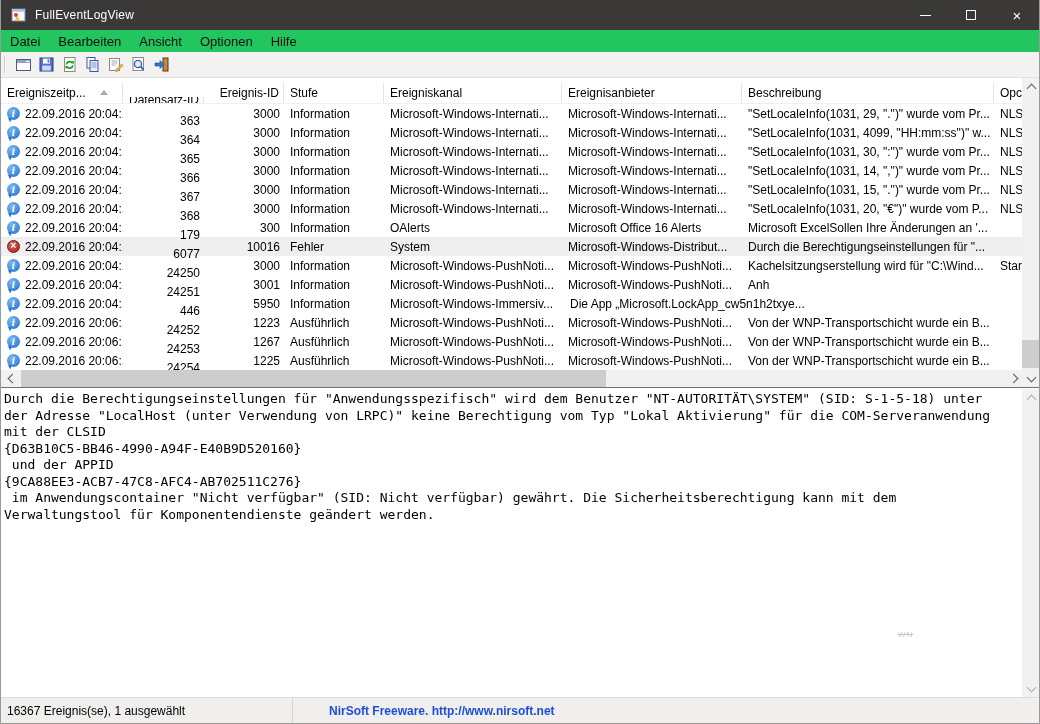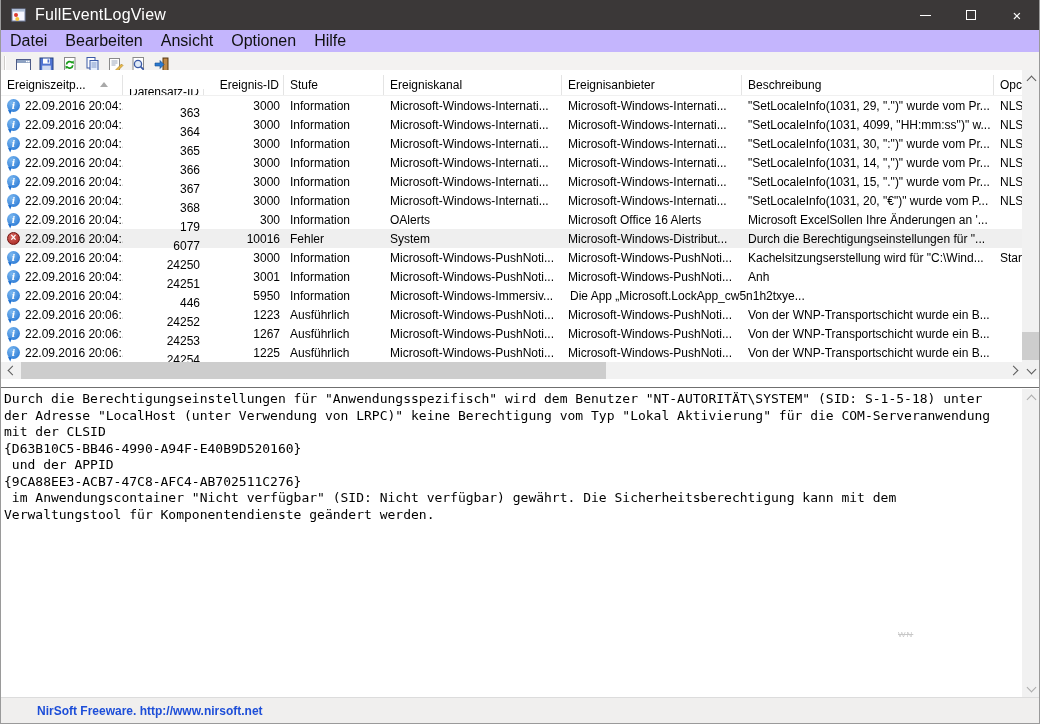--- a/index.html
+++ b/index.html
@@ -6,39 +6,39 @@
   html,body { background:#cfcfcf; }
   .window{
     position:relative; width:1040px; height:724px; background:#fff;
     font-family:"Liberation Sans", sans-serif; overflow:hidden;
     border:1px solid #9a9a9a; border-top:none;
   }
   
   .titlebar{ position:absolute; top:0; left:-1px; width:1040px; height:30px;
     background:#3b3838; color:#fff; display:flex; align-items:center; }
   .app-icon{ width:16px; height:16px; margin-left:11px; flex:0 0 auto; }
-  .title-text{ margin-left:8px; font-size:16px; letter-spacing:.2px; }
+  .title-text{ margin-left:8px; font-size:12px; letter-spacing:.2px; }
   .caption-btns{ margin-left:auto; display:flex; height:100%; }
   .cap-btn{ width:46px; height:100%; display:flex; align-items:center; justify-content:center; }
   .glyph-min{ width:11px; height:1px; background:#fff; }
   .glyph-max{ width:10px; height:10px; border:1px solid #fff; }
   .glyph-close{ font-size:15px; line-height:1; color:#fff; font-weight:400; }
   
   .menubar{ position:absolute; top:30px; left:0; width:100%; height:22px;
-    background:#c4b5fd; display:flex; align-items:flex-start; font-size:16px; color:#101010; }
+    background:#22c55e; display:flex; align-items:flex-start; font-size:13px; color:#101010; }
   .menu-item{ padding:0 9px; height:100%; display:flex; align-items:center; }
   .menu-item:first-child{ padding-left:9px; }
   
   .toolbar{ position:absolute; top:52px; left:0; width:100%; height:26px;
     background:#f3f2f1; border-bottom:1px solid #e3e1de; display:flex; align-items:center; }
   .grip{ width:2px; height:18px; border-left:1px solid #cfcdca; border-right:1px solid #ffffff; margin:0 6px 0 3px; }
   .tbtn{ width:23px; height:23px; display:flex; align-items:center; justify-content:center; }
   .tbtn svg{ display:block; }
   
-  .listview{ position:absolute; top:70px; left:0; width:1038px; height:309px; background:#fff; }
+  .listview{ position:absolute; top:78px; left:0; width:1038px; height:309px; background:#fff; }
   .lv-header{ position:absolute; top:5px; left:0; width:1022px; height:21px; display:flex;
     font-size:12px; color:#000; background:#fff; border-bottom:1px solid #f0f0f0; }
   .hcell{ border-right:1px solid #e4e4e4; display:flex; align-items:center; overflow:hidden; white-space:nowrap; position:relative; }
   .lv-body{ position:absolute; top:26px; left:0; width:1022px; }
   .lv-row{ height:19px; display:flex; align-items:center; font-size:12px; color:#000; background:#fff; }
   .lv-row.selected{ background:#efefef; }
   .cell{ overflow:hidden; white-space:nowrap; display:flex; align-items:center; height:100%; }
   .cell, .hcell{ padding-left:6px; padding-right:4px; }
   .c0{ width:122px; flex:0 0 122px; }
   .c1{ width:81px; flex:0 0 81px; justify-content:flex-end;margin-top:14px; }
@@ -429,18 +429,21 @@
       <div class="sb-btn">
           <span class="chev up dim"></span>
         </div>
       <div class="sb-btn sb-down">
           <span class="chev down dim"></span>
         </div>
     </div>
   </div>
 
   <div class="statusbar">
+    <div class="sb-pane1">
+        <span>16367 Ereignis(se), 1 ausgewählt</span>
+      </div>
     <div class="sb-pane2">
         <span class="sb-link">NirSoft Freeware.  http://www.nirsoft.net</span>
       </div>
   </div>
 
 </div>
 
 </body></html>

